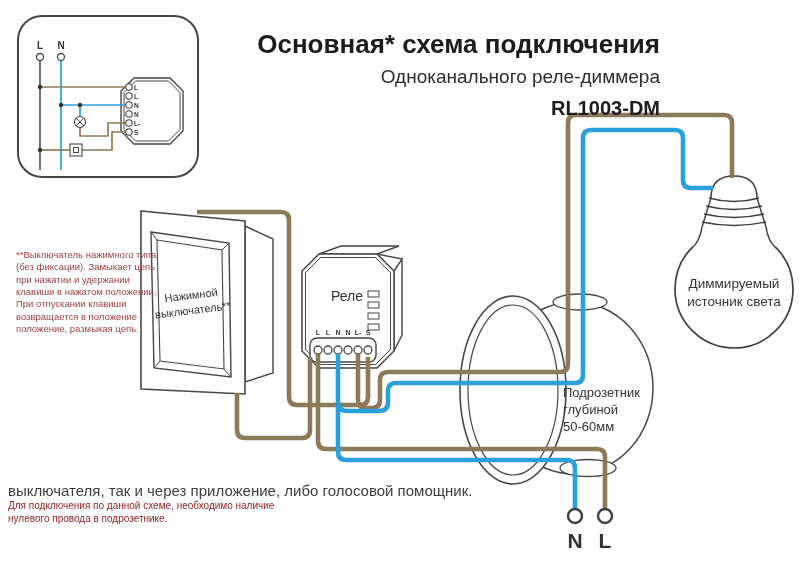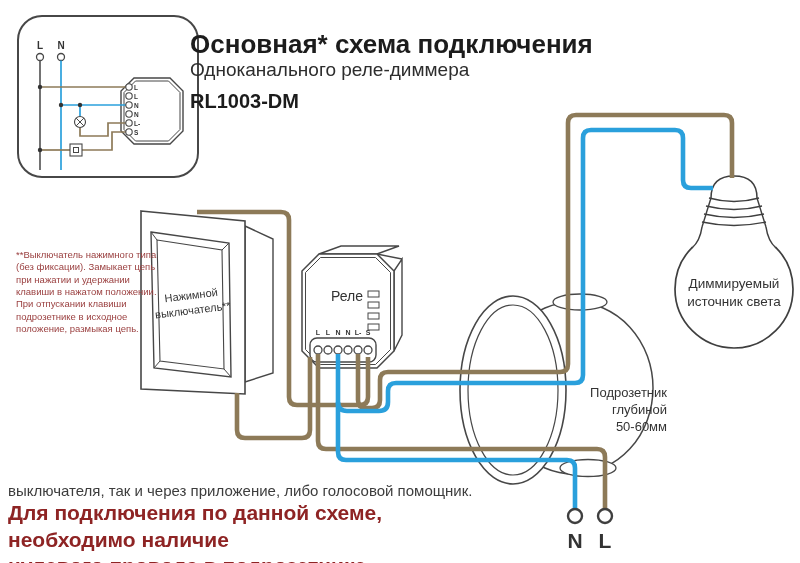--- a/index.html
+++ b/index.html
@@ -3,33 +3,33 @@
 <meta charset="utf-8">
 <style>
   html,body{margin:0;padding:0;background:#ffffff;}
   #stage{
     position:relative;width:800px;height:563px;background:#ffffff;overflow:hidden;
     font-family:"Liberation Sans", sans-serif;
   }
   #diagram-svg{position:absolute;left:0;top:0;width:800px;height:563px;}
   .abs{position:absolute;}
   
-  .title-wrap{left:190px;top:30px;width:470px;text-align:left;}
+  .title-wrap{left:190px;top:30px;width:470px;text-align:right;}
   .title-main{font-size:26px;font-weight:bold;color:#1c1c1c;line-height:1.1;}
-  .title-sub{font-size:19px;color:#2d2d2d;}
+  .title-sub{font-size:19px;color:#2d2d2d;margin-top:7px;}
   .title-model{font-size:20px;font-weight:bold;color:#1c1c1c;margin-top:9px;}
   
   .switch-note{left:2px;top:249px;width:142px;font-size:9.5px;line-height:1.3;color:#9a3f3f;margin-left:14px;}
   
   .footnote{left:8px;top:481px;width:480px;font-size:15px;line-height:1.27;color:#3d3d3d;}
-  .footnote-bold{font-size:21px;font-weight:bold;color:#8e2424;line-height:1.27;}
+  .footnote-bold{font-size:10px;font-weight:normal;color:#8e2424;line-height:1.27;}
   
   .switch-label{left:146px;top:288px;width:92px;text-align:center;font-size:11px;color:#333;
     transform:rotate(-7deg);line-height:1.35;}
-  .box-label{left:563px;top:385px;width:104px;text-align:right;font-size:13px;color:#333;line-height:1.3;}
+  .box-label{left:563px;top:385px;width:104px;text-align:left;font-size:13px;color:#333;line-height:1.3;}
   .bulb-label{left:677px;top:275px;width:114px;text-align:center;font-size:13.5px;color:#333;line-height:1.35;}
   .lbl-line{display:block;}
 </style>
 </head>
 <body>
 
 <div id="stage">
 
   <svg id="diagram-svg" viewBox="0 0 800 563" xmlns="http://www.w3.org/2000/svg">
 
@@ -184,21 +184,21 @@
     <div class="title-sub">Одноканального реле-диммера</div>
     <div class="title-model">RL1003-DM</div>
   </div>
 
   <div class="abs switch-note">
     <span class="lbl-line">**Выключатель нажимного типа</span>
     <span class="lbl-line">(без фиксации). Замыкает цепь</span>
     <span class="lbl-line">при нажатии и удержании</span>
     <span class="lbl-line">клавиши в нажатом положении.</span>
     <span class="lbl-line">При отпускании клавиши</span>
-    <span class="lbl-line">подрозетнике в исходное</span>
+    <span class="lbl-line">возвращается в положение</span>
     <span class="lbl-line">положение, размыкая цепь.</span>
   </div>
 
   <div class="abs switch-label">Нажимной выключатель**</div>
 
   <div class="abs box-label">
     <span class="lbl-line">Подрозетник</span>
     <span class="lbl-line">глубиной</span>
     <span class="lbl-line">50-60мм</span>
   </div>

